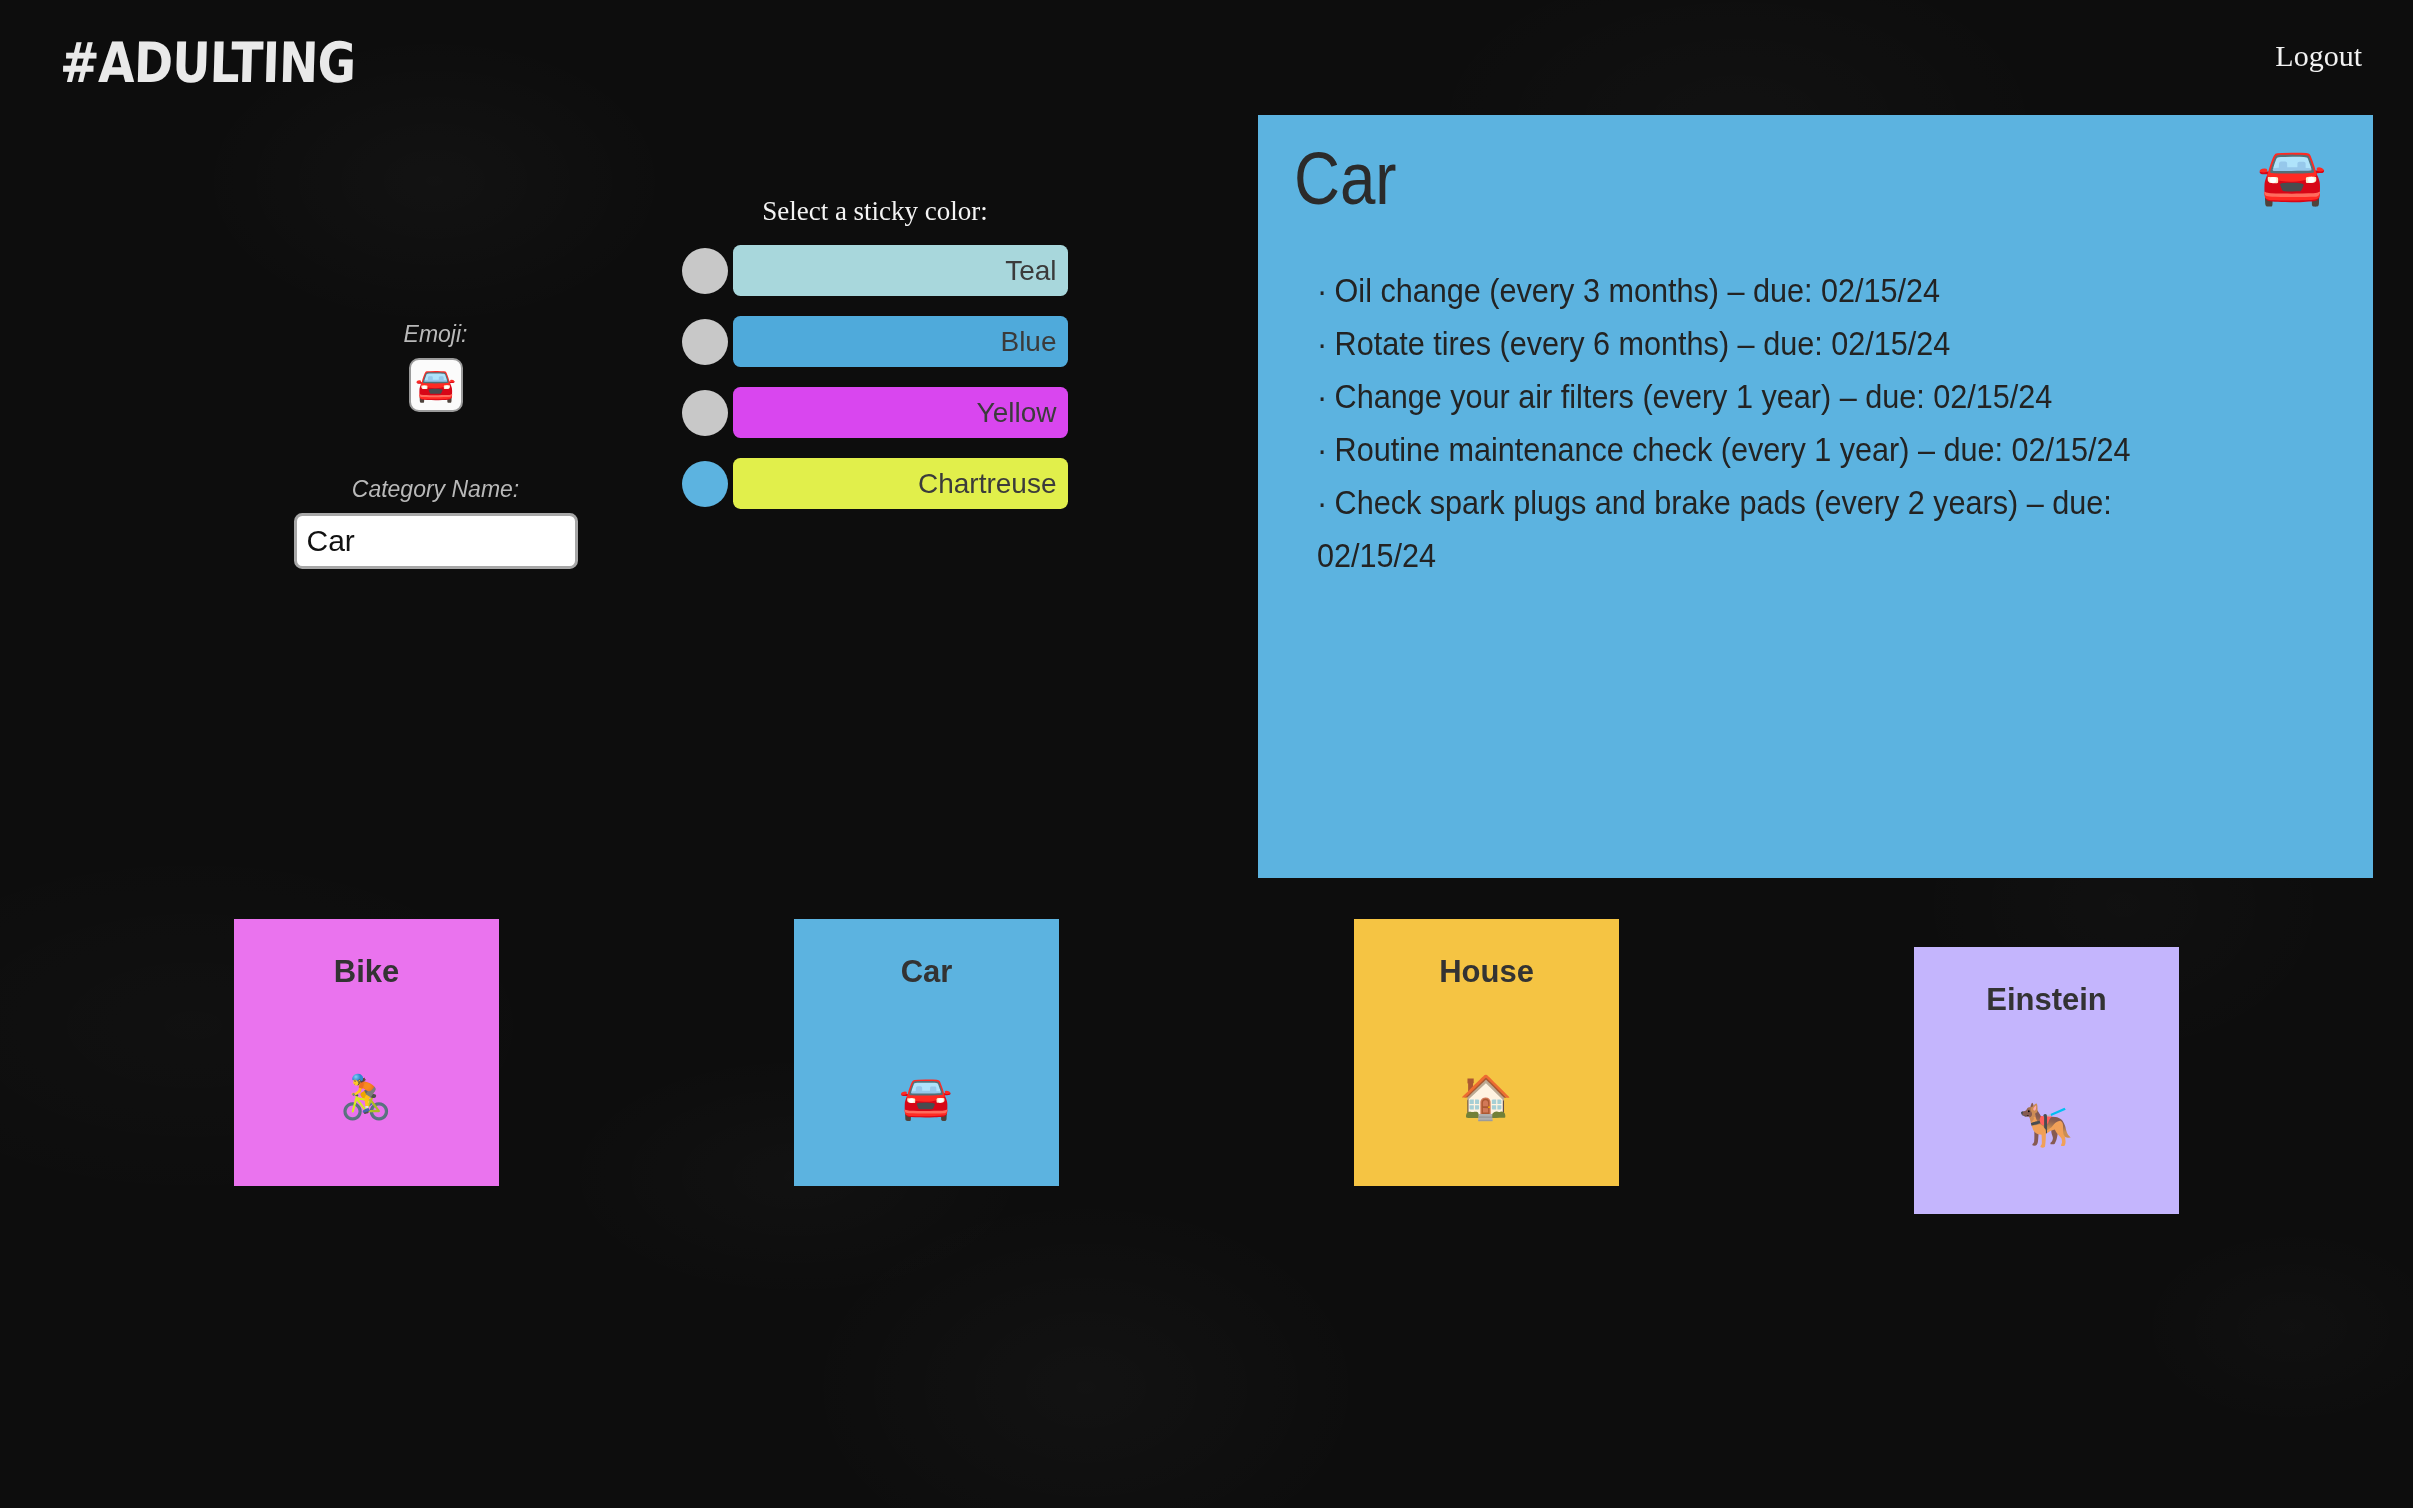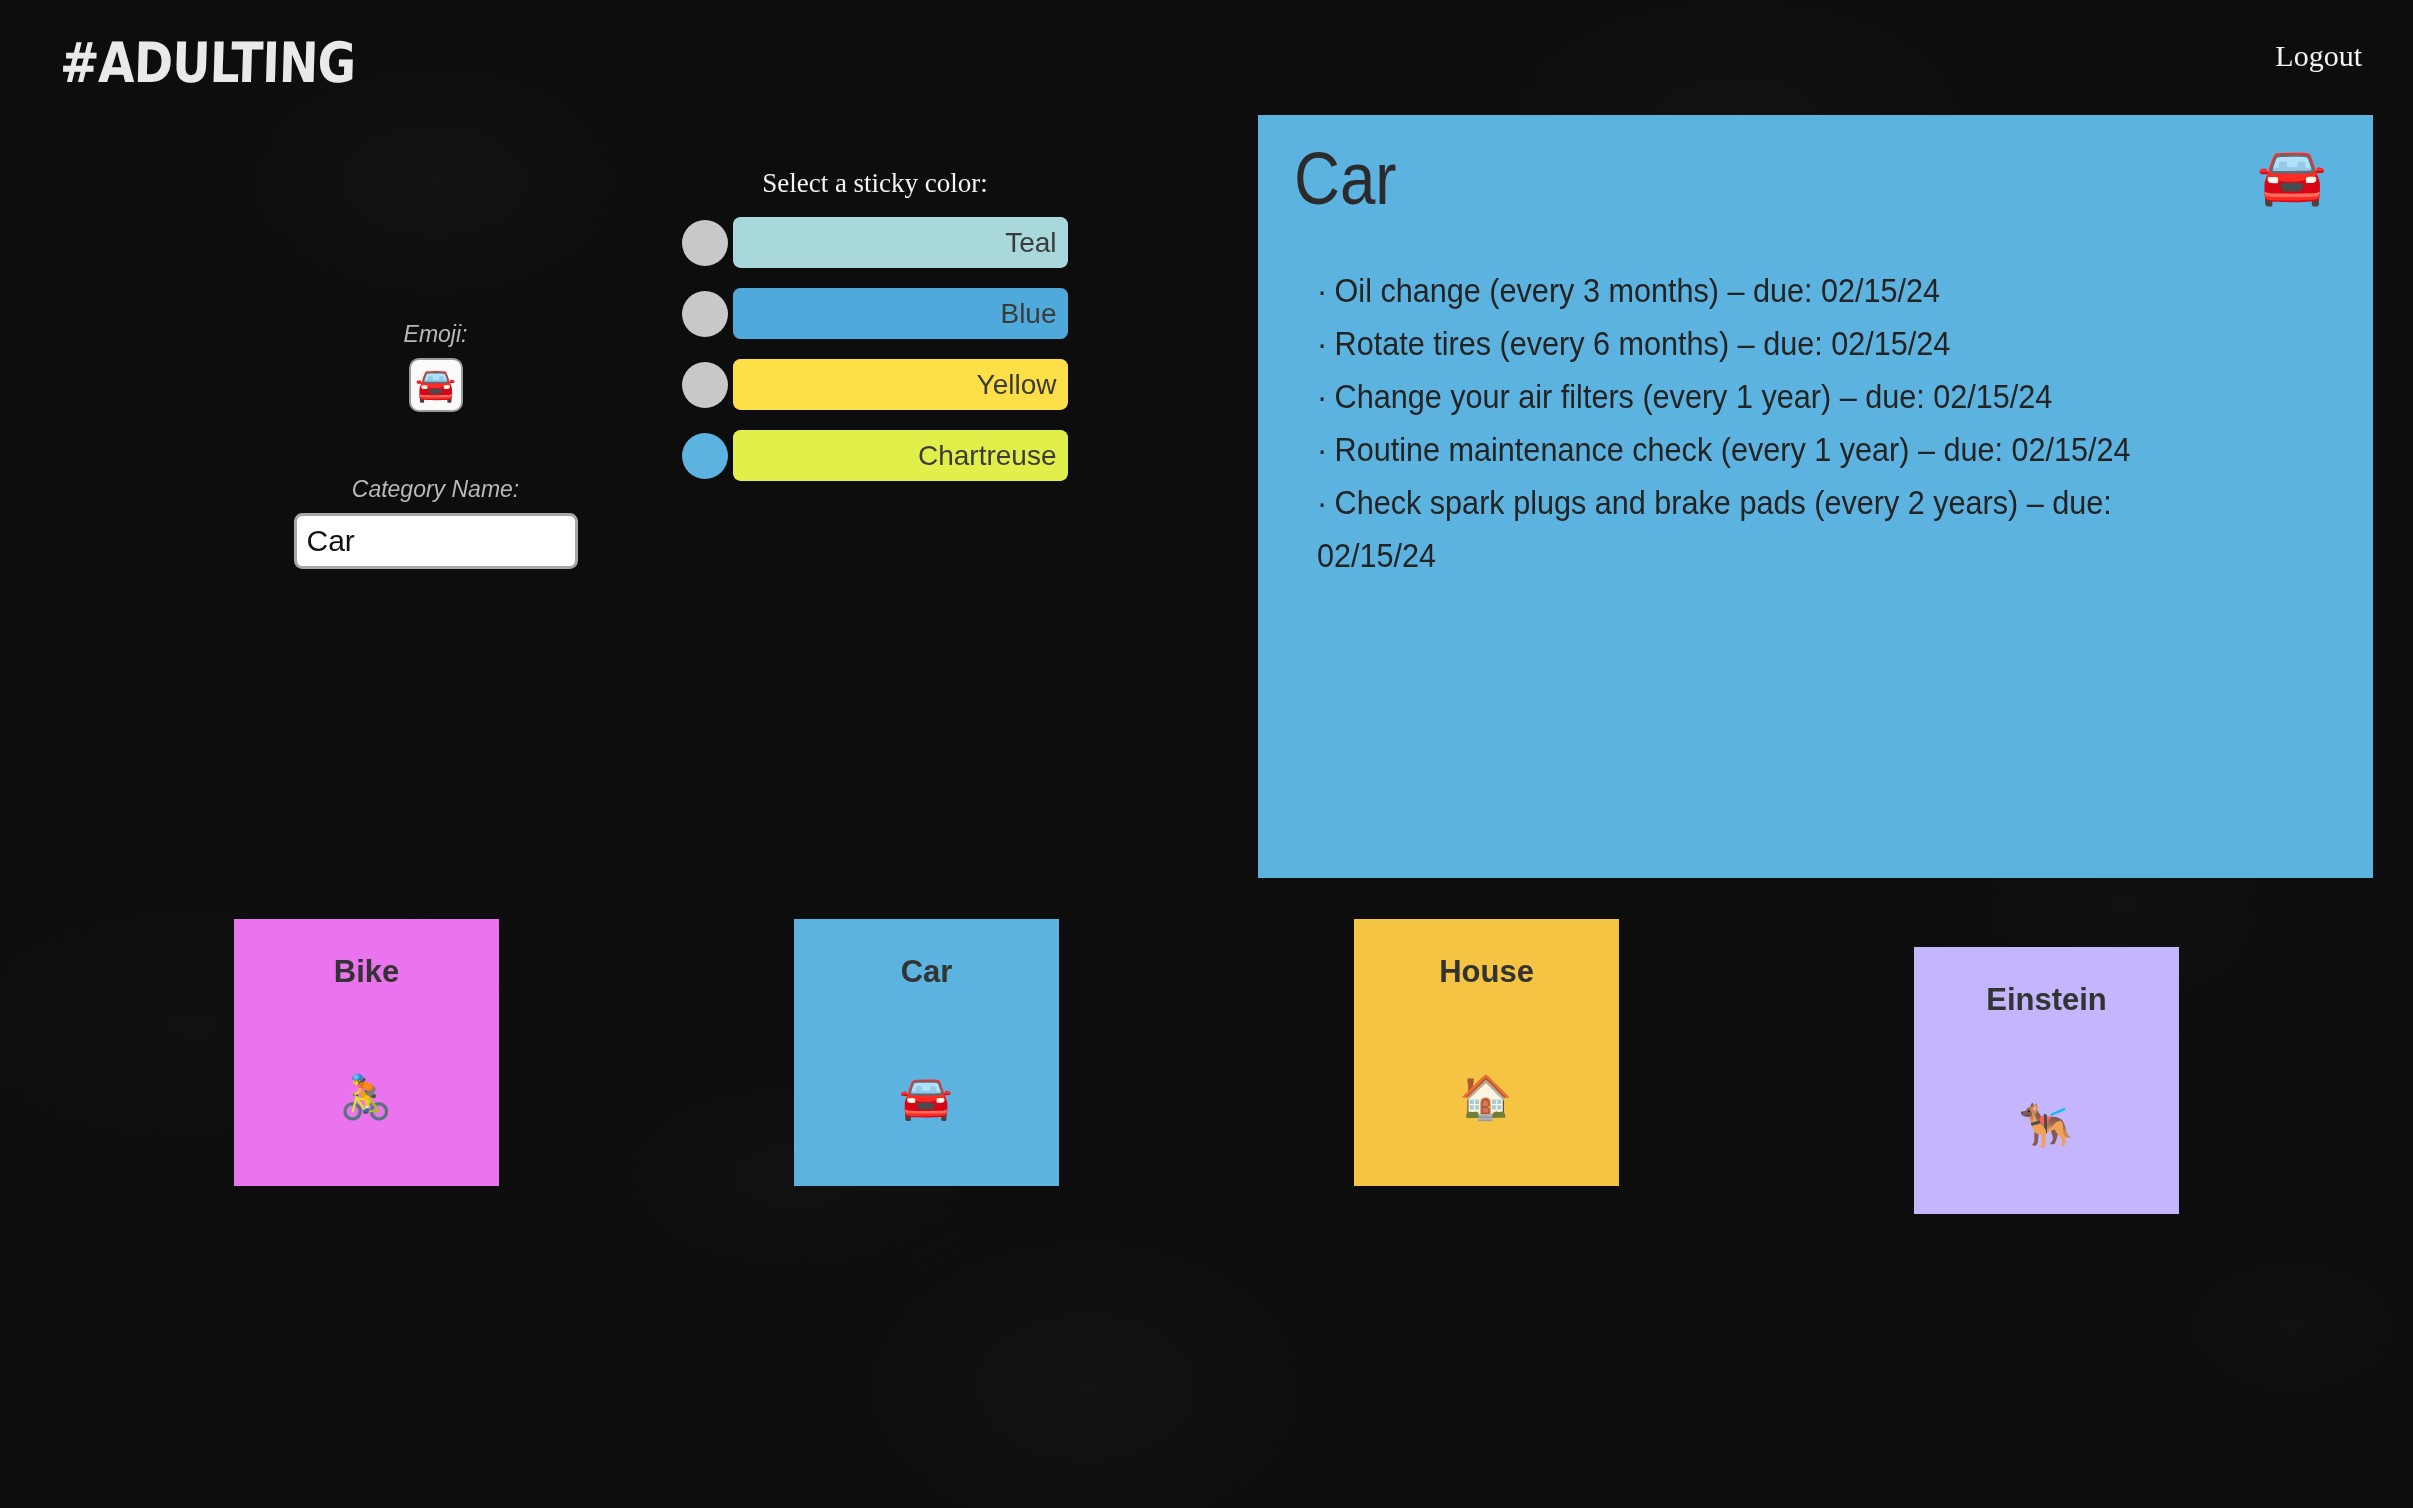--- a/index.html
+++ b/index.html
@@ -107,21 +107,21 @@
     font-family: "Liberation Sans", sans-serif;
     color: #111;
     padding: 0 10px;
     outline: none;
   }
 
   
   .color-picker {
     position: absolute;
     left: 682px;
-    top: 168px;
+    top: 196px;
     width: 386px;
   }
   .picker-heading {
     color: #f4f4f4;
     font-family: "Liberation Serif", serif;
     font-size: 27px;
     text-align: center;
     margin-bottom: 18px;
   }
   .color-row {
@@ -287,21 +287,21 @@
         <div class="color-row">
           <span class="color-radio"></span>
           <span class="color-swatch" style="background: rgb(168, 215, 220);">Teal</span>
         </div>
         <div class="color-row">
           <span class="color-radio"></span>
           <span class="color-swatch" style="background: rgb(79, 170, 219);">Blue</span>
         </div>
         <div class="color-row">
           <span class="color-radio"></span>
-          <span class="color-swatch" style="background: #fde047;">Yellow</span>
+          <span class="color-swatch" style="background: #d946ef;">Yellow</span>
         </div>
         <div class="color-row">
           <span class="color-radio is-selected"></span>
           <span class="color-swatch" style="background: rgb(225, 239, 75);">Chartreuse</span>
         </div>
       </div>
   </section>
 
 
   <section class="sticky-note">

